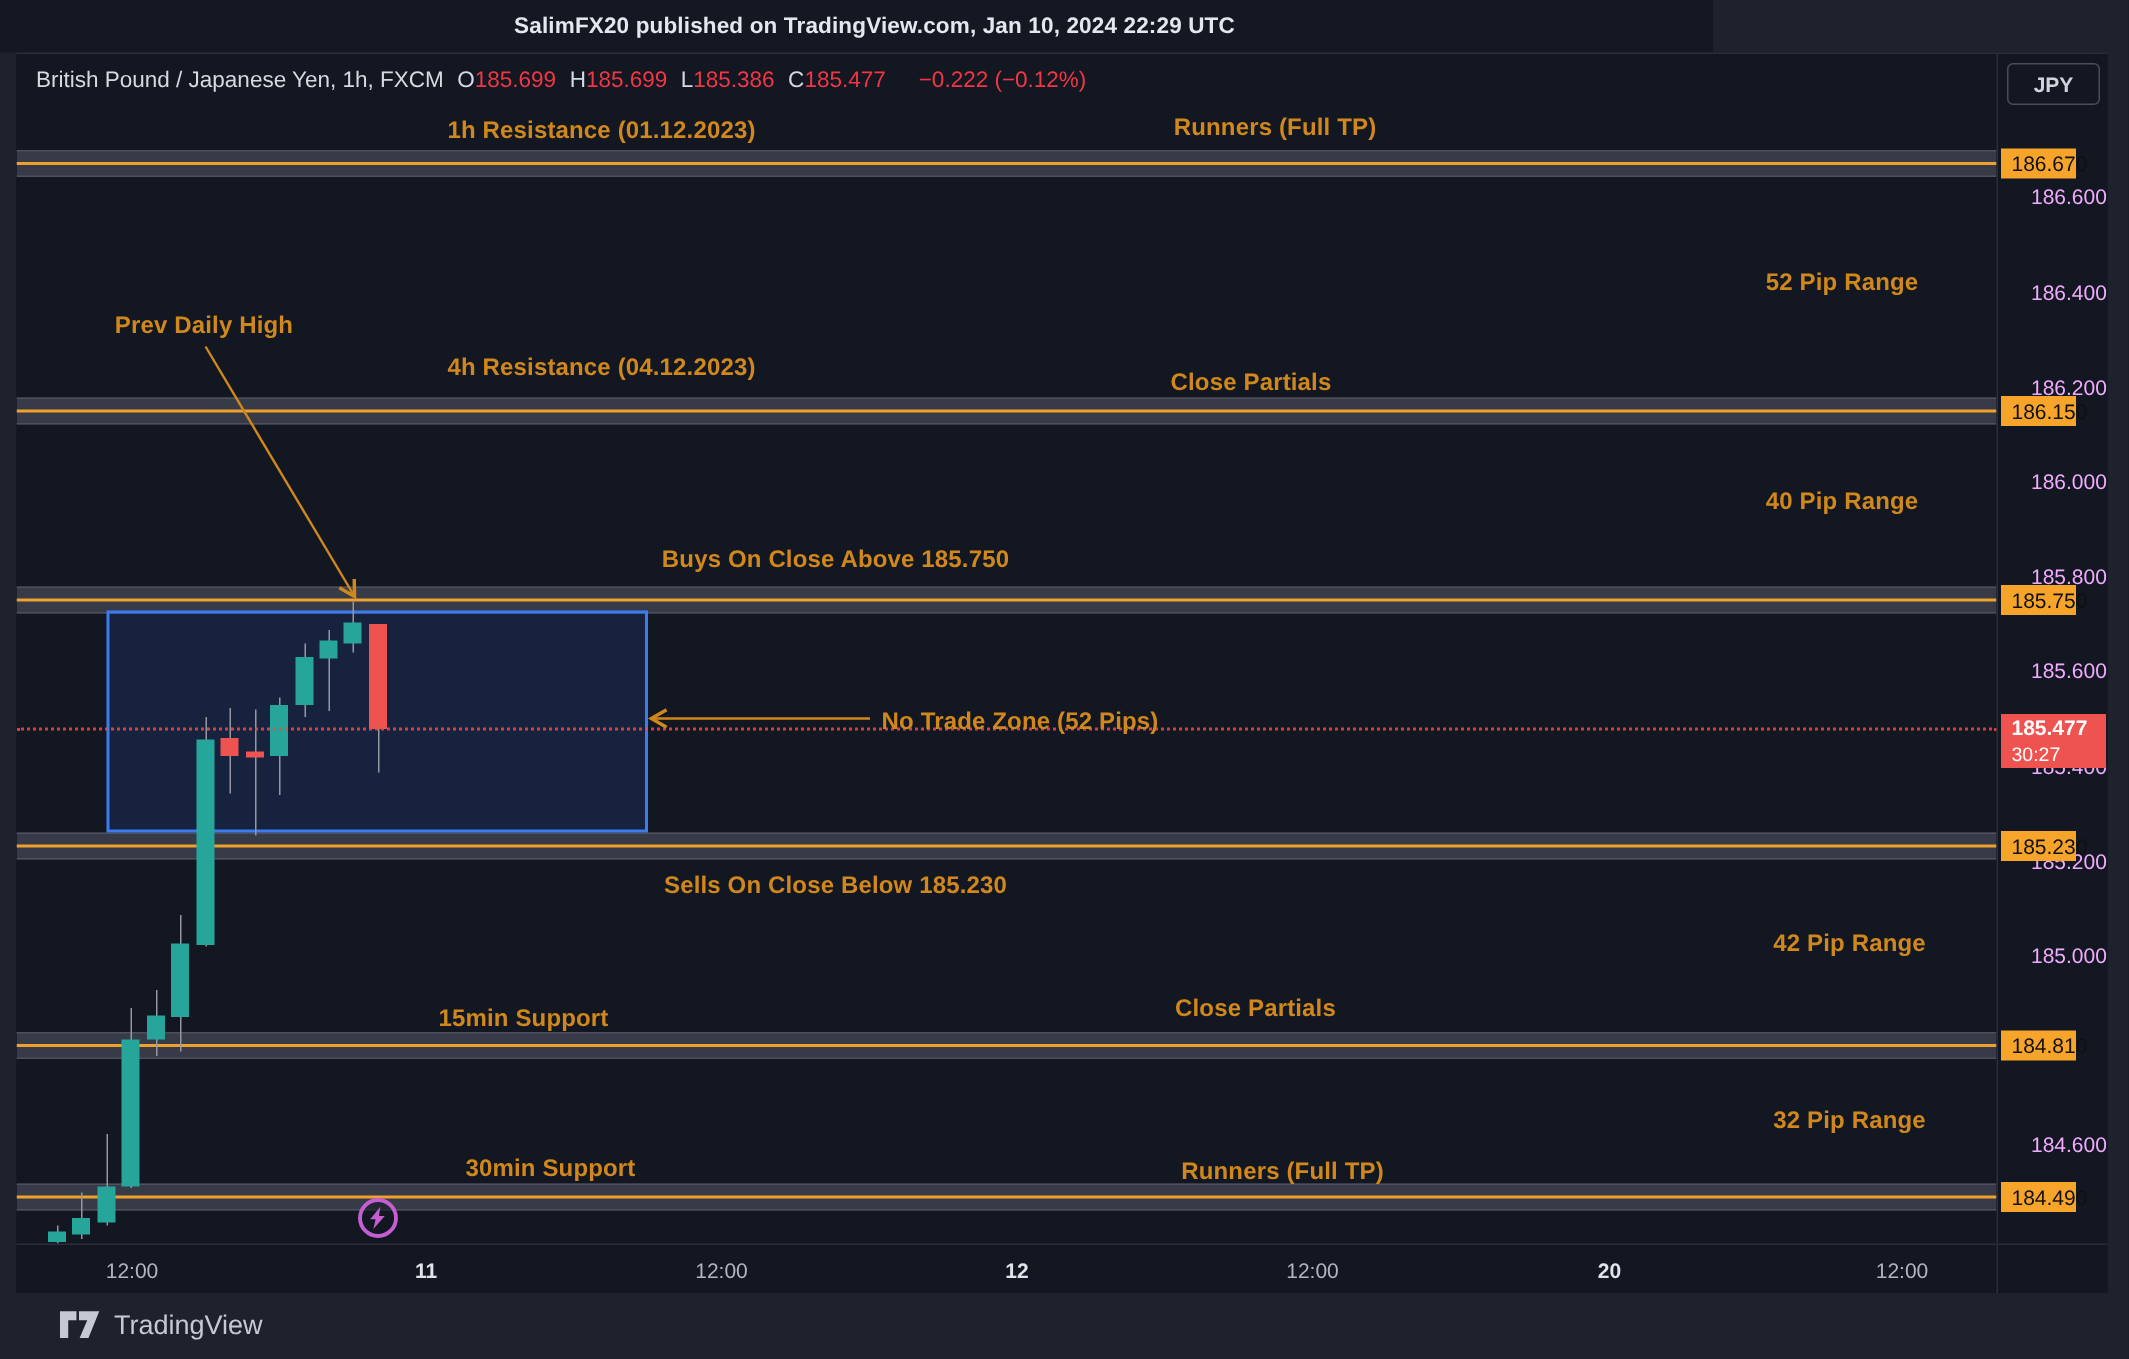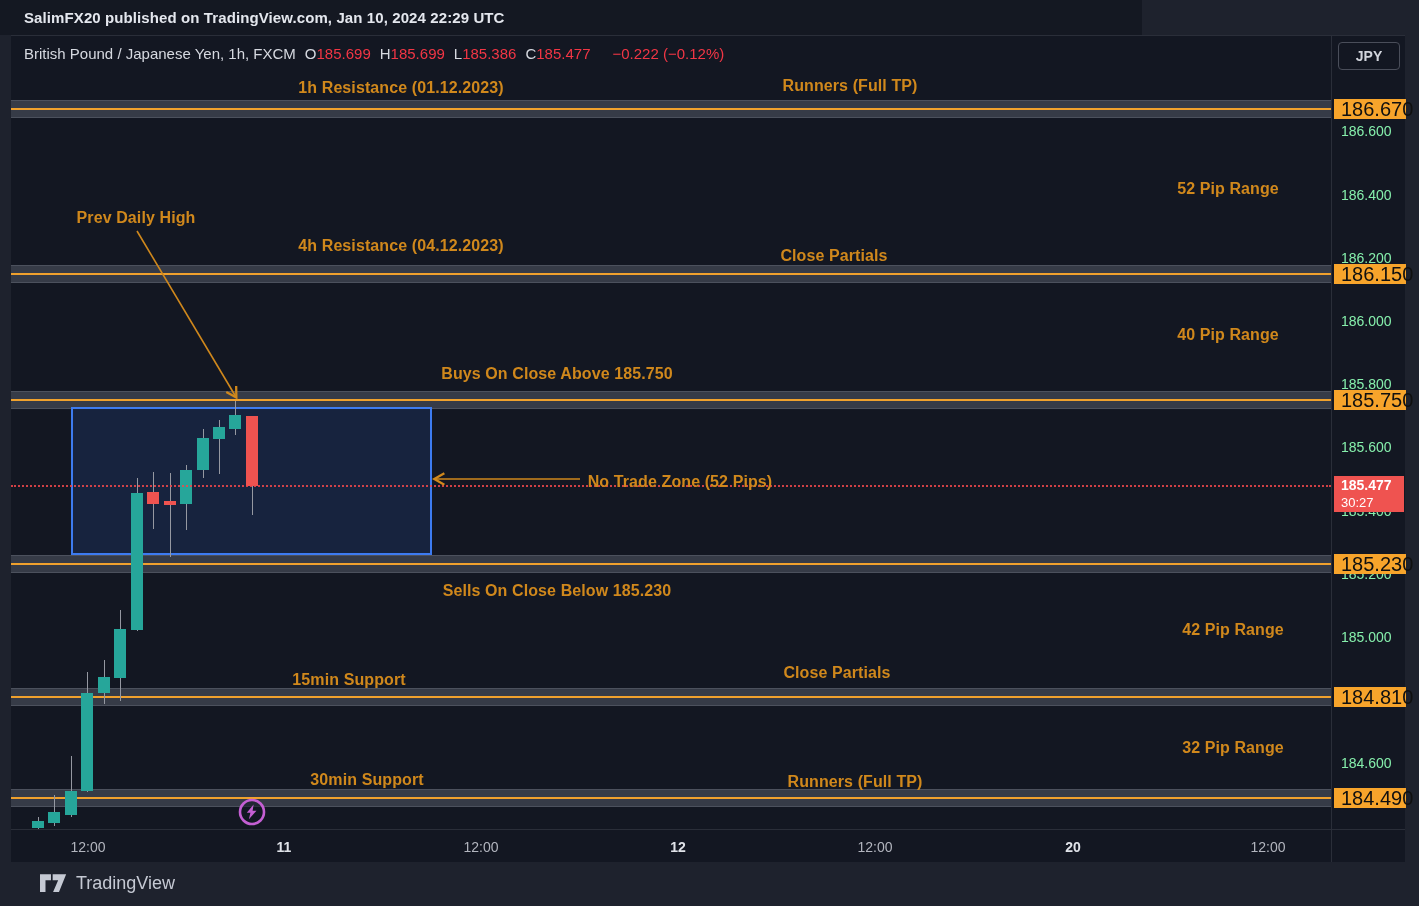--- a/index.html
+++ b/index.html
@@ -1,21 +1,21 @@
 <!DOCTYPE html>
 <html><head>
 <meta charset="utf-8">
 <style>
   * { margin:0; padding:0; box-sizing:border-box; }
   html,body { width:1419px; height:906px; background:#1e222d; overflow:hidden;
               font-family:"Liberation Sans", sans-serif; }
 
   .pub-bar { position:absolute; left:0; top:0; width:1142px; height:35px;
              background:#141822; color:#e4e7ee; font-size:15px; font-weight:600;
-             line-height:35px; padding-left:24px; letter-spacing:.1px; }
+             line-height:35px; padding-left:24px; letter-spacing:.1px;text-align:center; }
 
   .chart-widget { position:absolute; left:11px; top:35px; width:1394px; height:827px;
                   background:#131722; border-top:1px solid #2a2e39; border-bottom:1px solid #2a2e39; }
 
   #plot { position:absolute; left:0; top:0; width:1320px; height:793px; overflow:hidden; background:#131722; }
 
   
   .legend { position:absolute; left:13px; top:9px; display:flex; gap:9px; z-index:30;
             font-size:15px; color:#d6d9e0; white-space:nowrap; align-items:baseline; }
   .legend .ohlc-pair .val { color:#f23645; }
@@ -45,24 +45,24 @@
 
   .marker { position:absolute; width:30px; height:30px; transform:translate(-50%,-50%); z-index:9; }
 
   
   .price-axis { position:absolute; left:1320px; top:0; width:74px; height:793px;
                 background:#131722; border-left:1px solid #2a2e39; }
   .jpy-btn { position:absolute; left:6px; top:6px; width:62px; height:28px;
              border:1px solid #4a4e5a; border-radius:4px; background:transparent;
              color:#d1d4dc; font-size:14px; font-weight:700; text-align:center; line-height:26px;
              font-family:"Liberation Sans", sans-serif; cursor:pointer; }
-  .axis-label { position:absolute; left:9px; height:16px; line-height:16px;
-                color:#86efac; font-size:14px; z-index:1; white-space:nowrap; }
-  .axis-badge { position:absolute; left:2px; width:72px; height:20px; line-height:20px;
-                background:#f7a42b; color:#101010; font-size:20px; text-align:left;
+  .axis-label { position:absolute; left:22px; height:16px; line-height:16px;
+                color:#f0abfc; font-size:14px; z-index:1; white-space:nowrap; }
+  .axis-badge { position:absolute; left:2px; width:50px; height:20px; line-height:20px;
+                background:#f7a42b; color:#101010; font-size:14px; text-align:left;
                 padding-left:7px; z-index:3; white-space:nowrap; }
   .axis-badge-last { position:absolute; left:2px; width:70px; height:36px;
                      background:#ef5350; color:#fff; z-index:4; padding-left:7px; }
   .axis-badge-last .lp { font-size:14px; font-weight:bold; line-height:19px; }
   .axis-badge-last .cd { font-size:13px; line-height:15px; }
 
   
   .time-axis { position:absolute; left:0; top:793px; width:1320px; height:34px;
                background:#131722; border-top:1px solid #2a2e39; }
   .time-label { position:absolute; top:9px; transform:translateX(-50%); color:#b2b5be;

